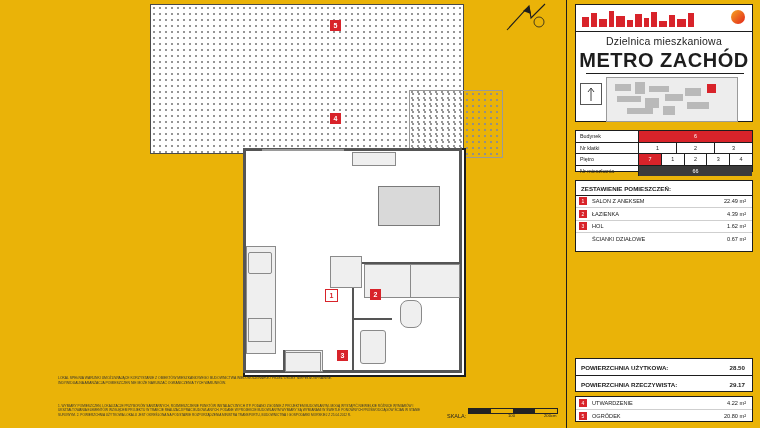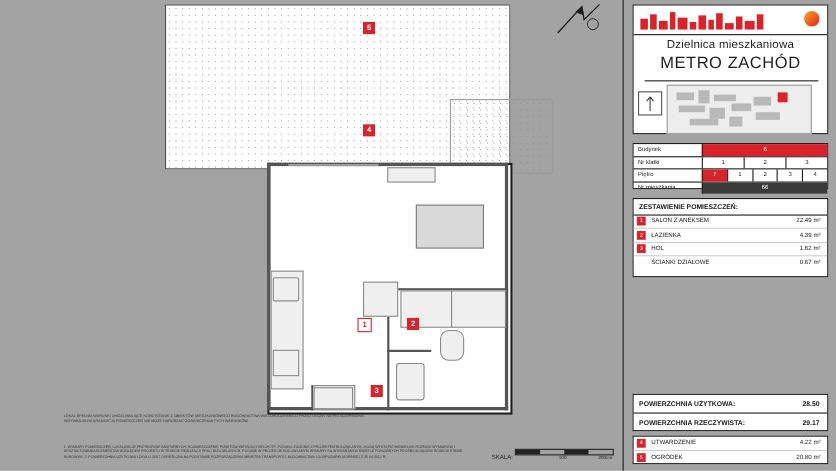--- a/index.html
+++ b/index.html
@@ -1,17 +1,17 @@
 <!DOCTYPE html>
 <html><head>
 <meta charset="utf-8">
 <style>
   html,body{margin:0;padding:0;background:#ffffff;}
   body{width:760px;height:428px;font-family:"Liberation Sans",sans-serif;color:#1a1a1a;overflow:hidden;position:relative;}
-  .sheet{position:absolute;left:0;top:0;width:760px;height:428px;background:#a3a3a3;}
+  .sheet{position:absolute;left:0;top:0;width:760px;height:428px;background:#eab308;}
 
   
   .plan-area{position:absolute;left:0;top:0;width:566px;height:428px;}
 
   
   .terrace{position:absolute;left:150px;top:4px;width:312px;height:148px;
     background-color:#ffffff;
     background-image:radial-gradient(#8d8d8d 0.7px, transparent 0.8px);
     background-size:6px 6px;
     border:1px solid #4a4a4a;}
@@ -50,21 +50,21 @@
   .panel{position:absolute;left:566px;top:0;width:194px;height:428px;border-left:1px solid #1d1d1d;box-sizing:border-box;}
   .panel-box{position:absolute;left:8px;width:178px;border:1px solid #1d1d1d;box-sizing:border-box;background:#fff;}
 
   
   .logo{top:4px;height:118px;}
   .logo-top{position:relative;height:26px;border-bottom:1px solid #1d1d1d;}
   .logo-sky{position:absolute;left:6px;top:4px;width:120px;height:18px;}
   .logo-dot{position:absolute;right:7px;top:5px;width:14px;height:14px;border-radius:50%;
     background:linear-gradient(135deg,#f5a623,#e2231a);}
   .logo-l1{position:absolute;left:0;top:30px;width:100%;text-align:center;font-size:10.5px;letter-spacing:.2px;color:#1d1d1d;}
-  .logo-l2{position:absolute;left:0;top:44px;width:100%;text-align:center;font-size:15px;font-weight:normal;letter-spacing:.5px;color:#1d1d1d;}
+  .logo-l2{position:absolute;left:0;top:44px;width:100%;text-align:center;font-size:20px;font-weight:bold;letter-spacing:.5px;color:#1d1d1d;}
   .logo-rule{position:absolute;left:10px;top:68px;width:158px;height:1px;background:#1d1d1d;}
   .keyplan{position:absolute;left:0;top:70px;width:100%;height:47px;}
   .kp-arrow{position:absolute;left:4px;top:8px;width:20px;height:20px;border:0.8px solid #555;}
   .kp-map{position:absolute;left:30px;top:2px;width:130px;height:43px;background:#ededed;border:0.6px solid #9a9a9a;overflow:hidden;}
   .kp-map span{position:absolute;background:#b9b9b9;}
   .kp-hi{position:absolute;background:#d8232a;}
 
   
   .addr{top:130px;height:42px;}
   .addr-row{display:flex;height:10.5px;border-bottom:0.6px solid #1d1d1d;font-size:5.4px;align-items:center;}

